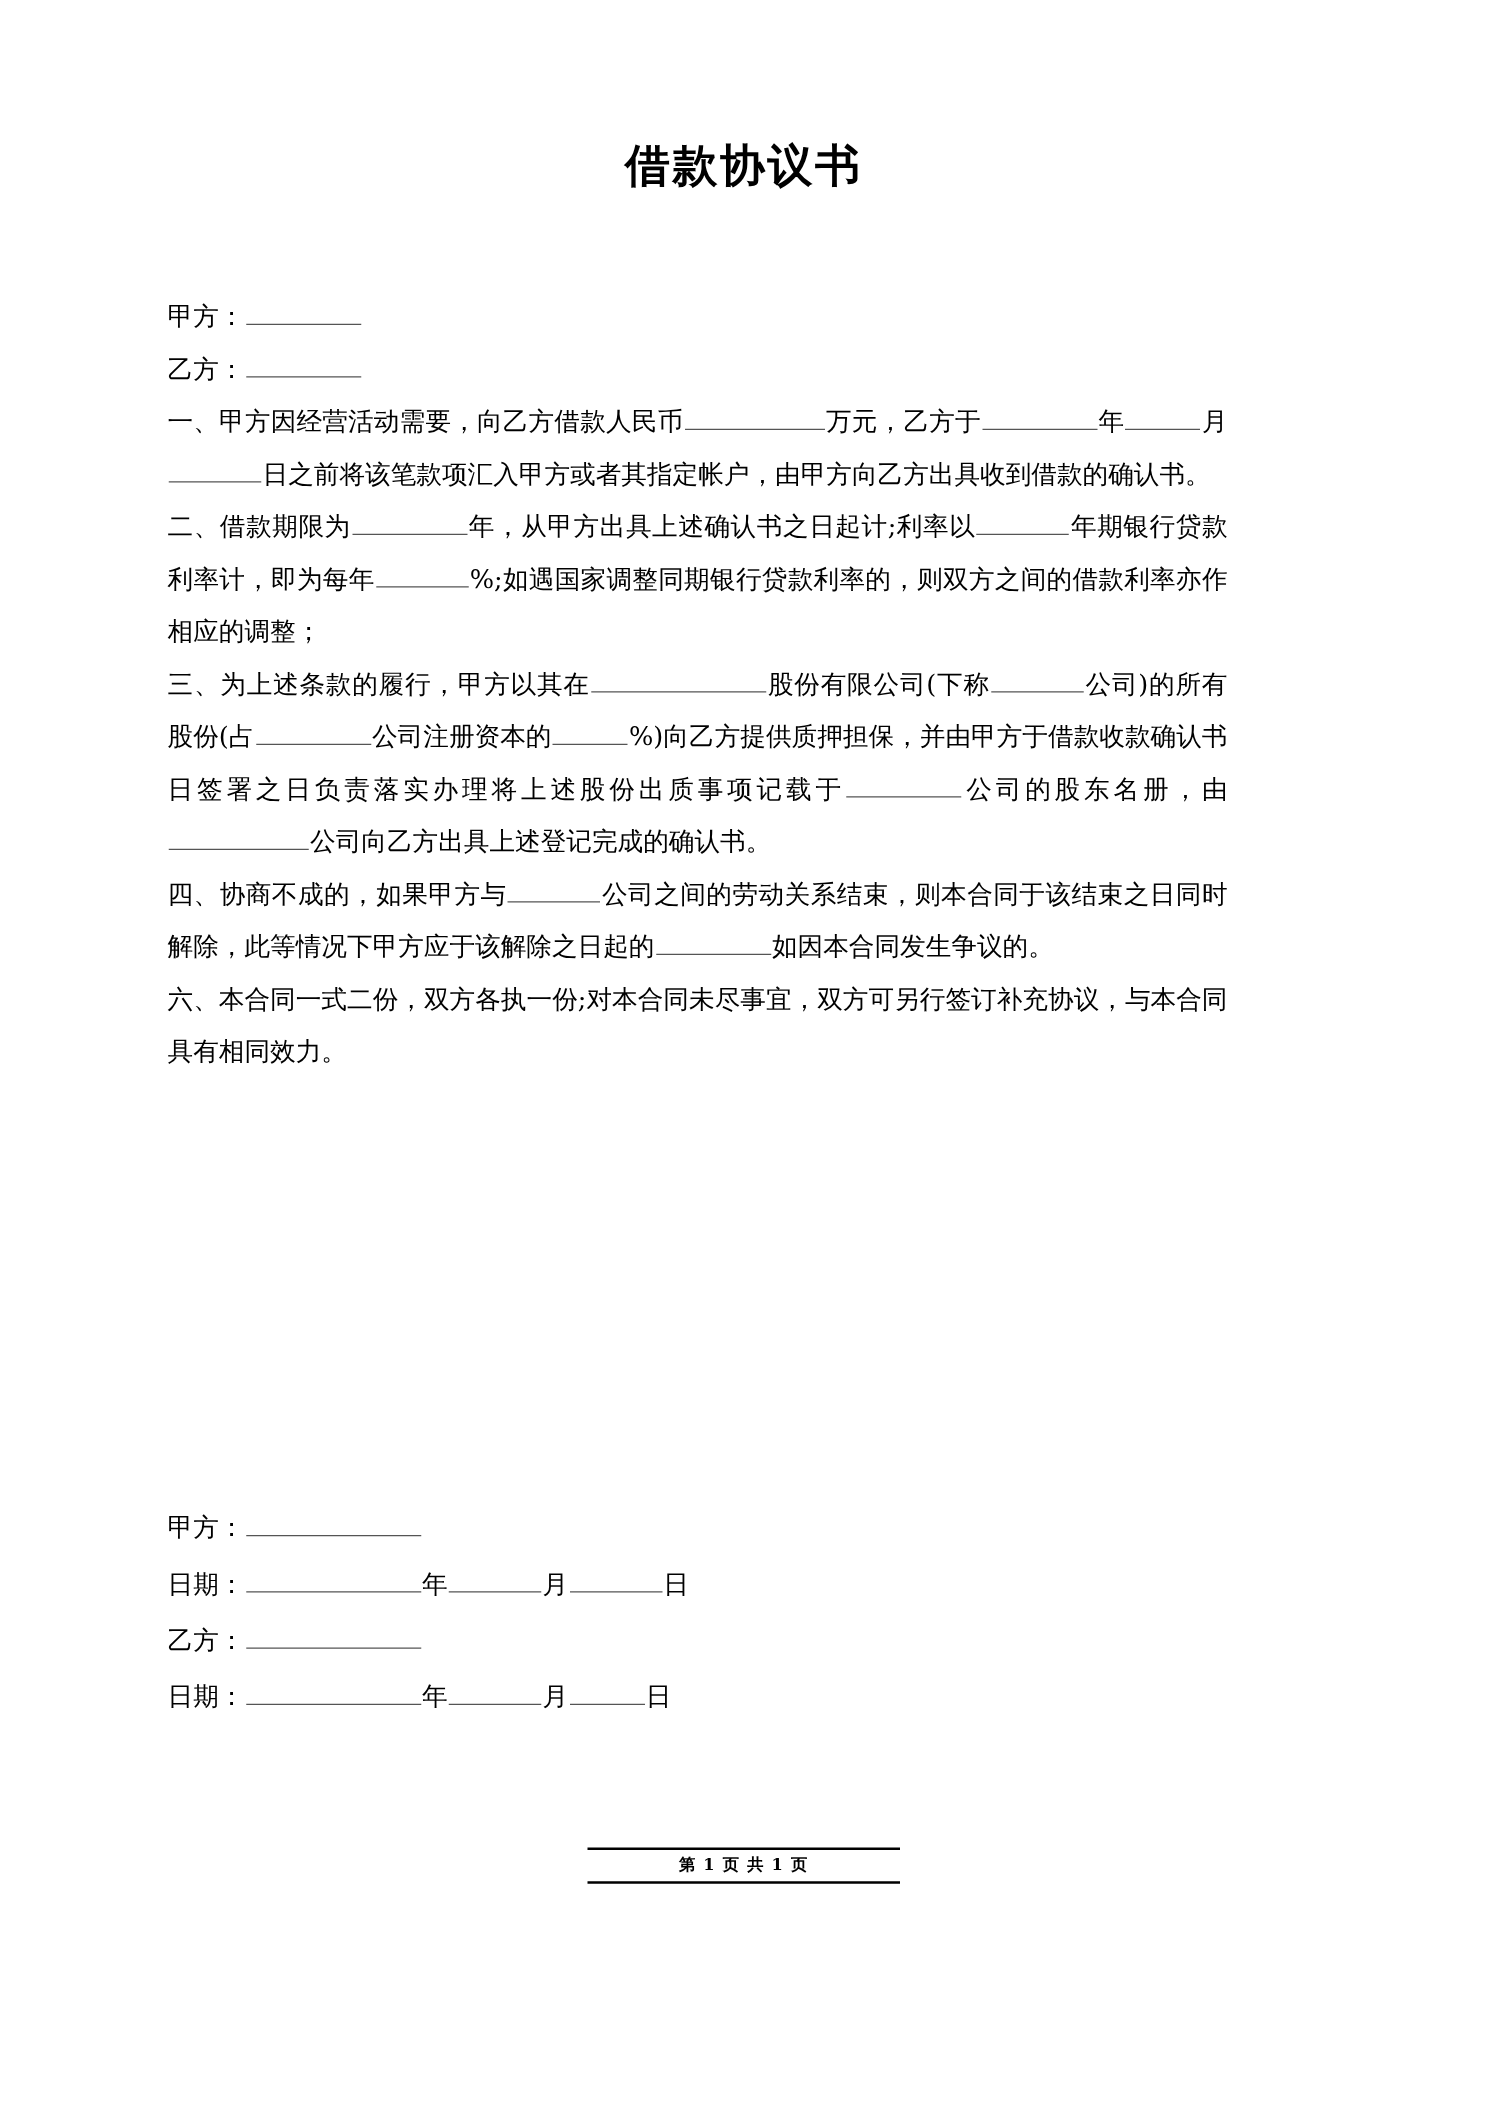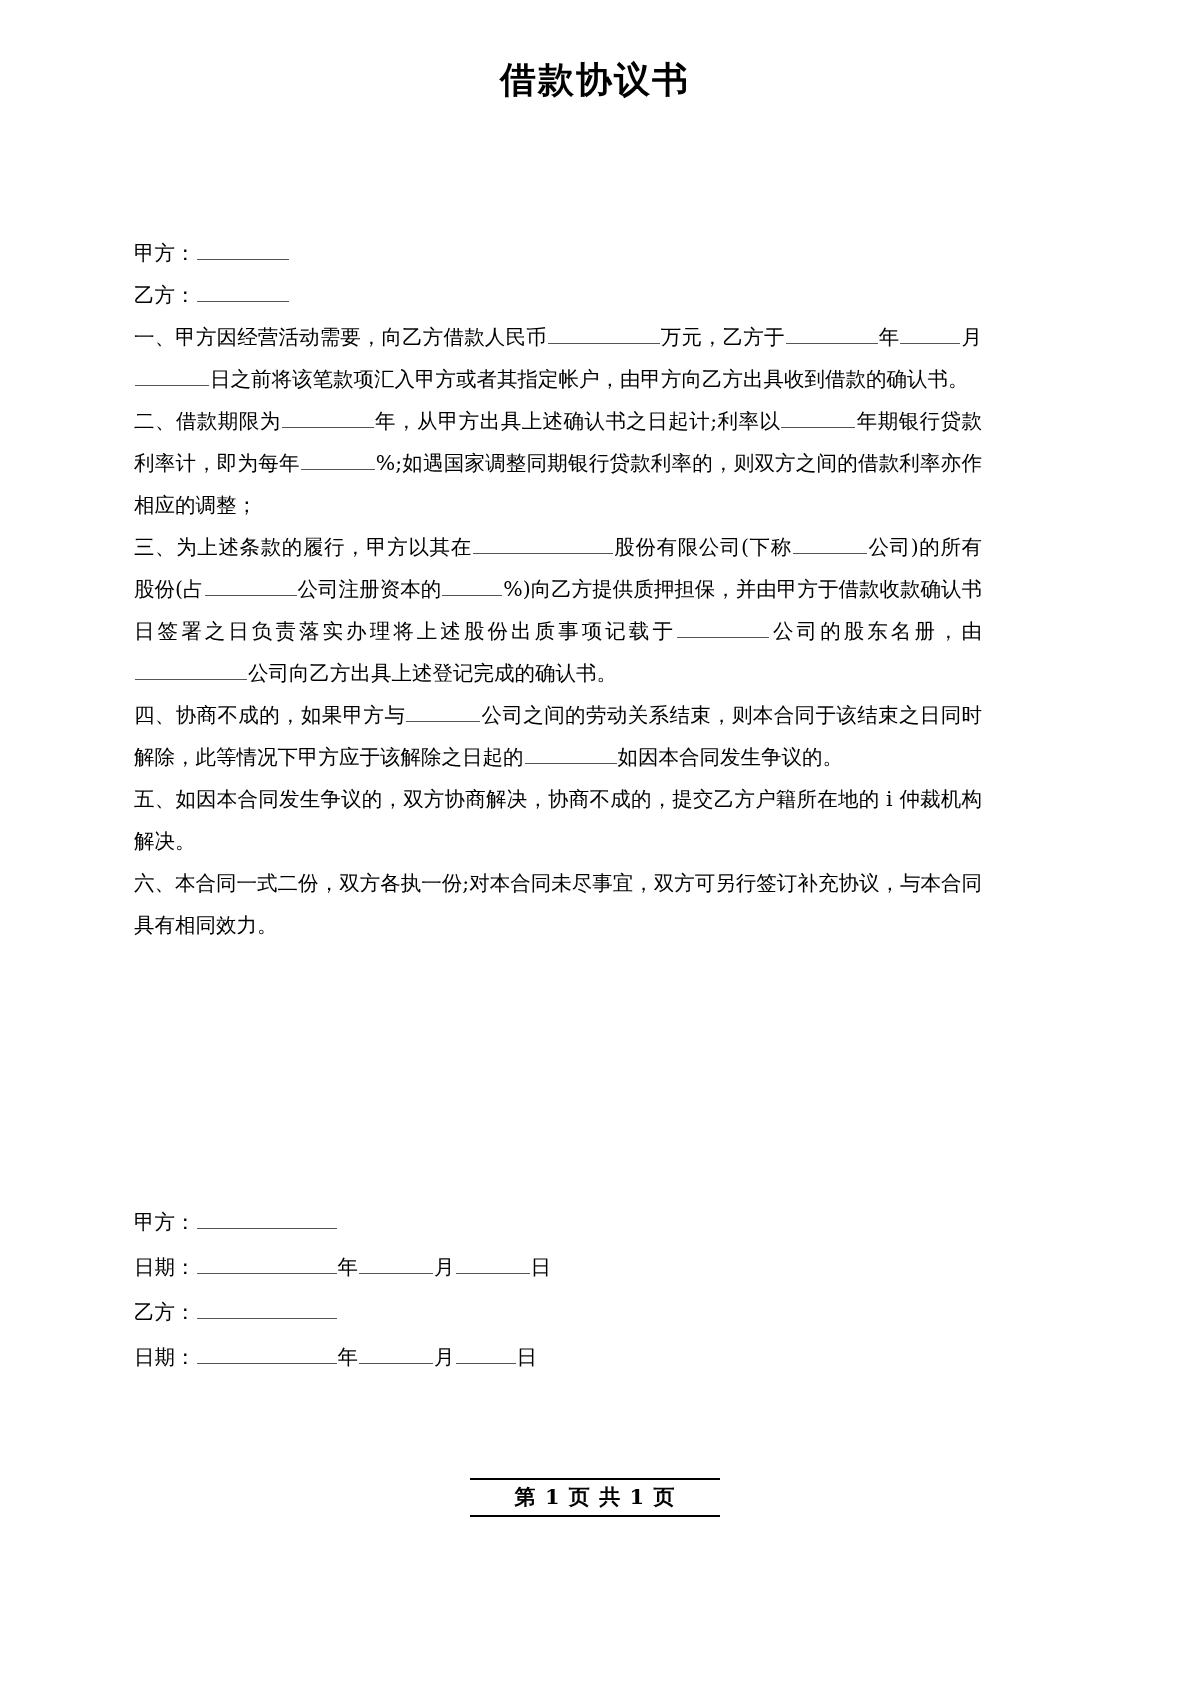--- a/index.html
+++ b/index.html
@@ -18,21 +18,21 @@
     background: #ffffff;
     box-sizing: border-box;
     overflow: hidden;
   }
   .doc-title {
     text-align: center;
     font-size: 36px;
     font-weight: bold;
     letter-spacing: 2px;
     margin: 0;
-    padding-top: 56px;
+    padding-top: 109px;
     font-family: "DejaVu Serif", "Liberation Serif", serif;
   }
   .body-wrap {
     position: absolute;
     left: 134px;
     top: 232px;
     width: 848px;
   }
   .para {
     font-size: 20.5px;
@@ -69,21 +69,21 @@
 
   .footer {
     position: absolute;
     left: 0;
     right: 0;
     top: 1478px;
     text-align: center;
   }
   .footer-inner {
     display: inline-block;
-    font-size: 21px;
+    font-size: 13px;
     font-weight: bold;
     letter-spacing: 1px;
     padding: 3px 0 4px 0;
     width: 250px;
     border-top: 2px solid #000;
     border-bottom: 2px solid #000;
     font-family: "DejaVu Serif", "Liberation Serif", serif;
   }
 </style>
 </head>
@@ -102,21 +102,20 @@
 
     <p class="para"><span>一、甲方因经营活动需要，向乙方借款人民币</span><span class="blank b-xl"></span><span>万元，乙方于</span><span class="blank b-lg"></span><span>年</span><span class="blank b-sm"></span><span>月</span><span class="blank b-md"></span><span>日之前将该笔款项汇入甲方或者其指定帐户，由甲方向乙方出具收到借款的确认书。</span></p>
 
     <p class="para"><span>二、借款期限为</span><span class="blank b-lg"></span><span>年，从甲方出具上述确认书之日起计;利率以</span><span class="blank b-md"></span><span>年期银行贷款利率计，即为每年</span><span class="blank b-md"></span><span>%;如遇国家调整同期银行贷款利率的，则双方之间的借款利率亦作相应的调整；</span></p>
 
 
     <p class="para"><span>三、为上述条款的履行，甲方以其在</span><span class="blank b-xxl"></span><span>股份有限公司(下称</span><span class="blank b-md"></span><span>公司)的所有股份(占</span><span class="blank b-lg"></span><span>公司注册资本的</span><span class="blank b-sm"></span><span>%)向乙方提供质押担保，并由甲方于借款收款确认书日签署之日负责落实办理将上述股份出质事项记载于</span><span class="blank b-lg"></span><span>公司的股东名册，由</span><span class="blank b-xl"></span><span>公司向乙方出具上述登记完成的确认书。</span></p>
 
     <p class="para"><span>四、协商不成的，如果甲方与</span><span class="blank b-md"></span><span>公司之间的劳动关系结束，则本合同于该结束之日同时解除，此等情况下甲方应于该解除之日起的</span><span class="blank b-lg"></span><span>如因本合同发生争议的。</span></p>
 
-    <p class="para">五、如因本合同发生争议的，双方协商解决，协商不成的，提交乙方户籍所在地的 i 仲裁机构解决。</p>
 
     <p class="para">六、本合同一式二份，双方各执一份;对本合同未尽事宜，双方可另行签订补充协议，与本合同具有相同效力。</p>
 
   </div>
 
   <div class="sig-block">
     <div class="sig-line"><span>甲方：</span><span class="blank b-xxl"></span></div>
 
     <div class="sig-line"><span>日期：</span><span class="blank b-xxl"></span><span>年</span><span class="blank b-md"></span><span>月</span><span class="blank b-md"></span><span>日</span></div>
 

